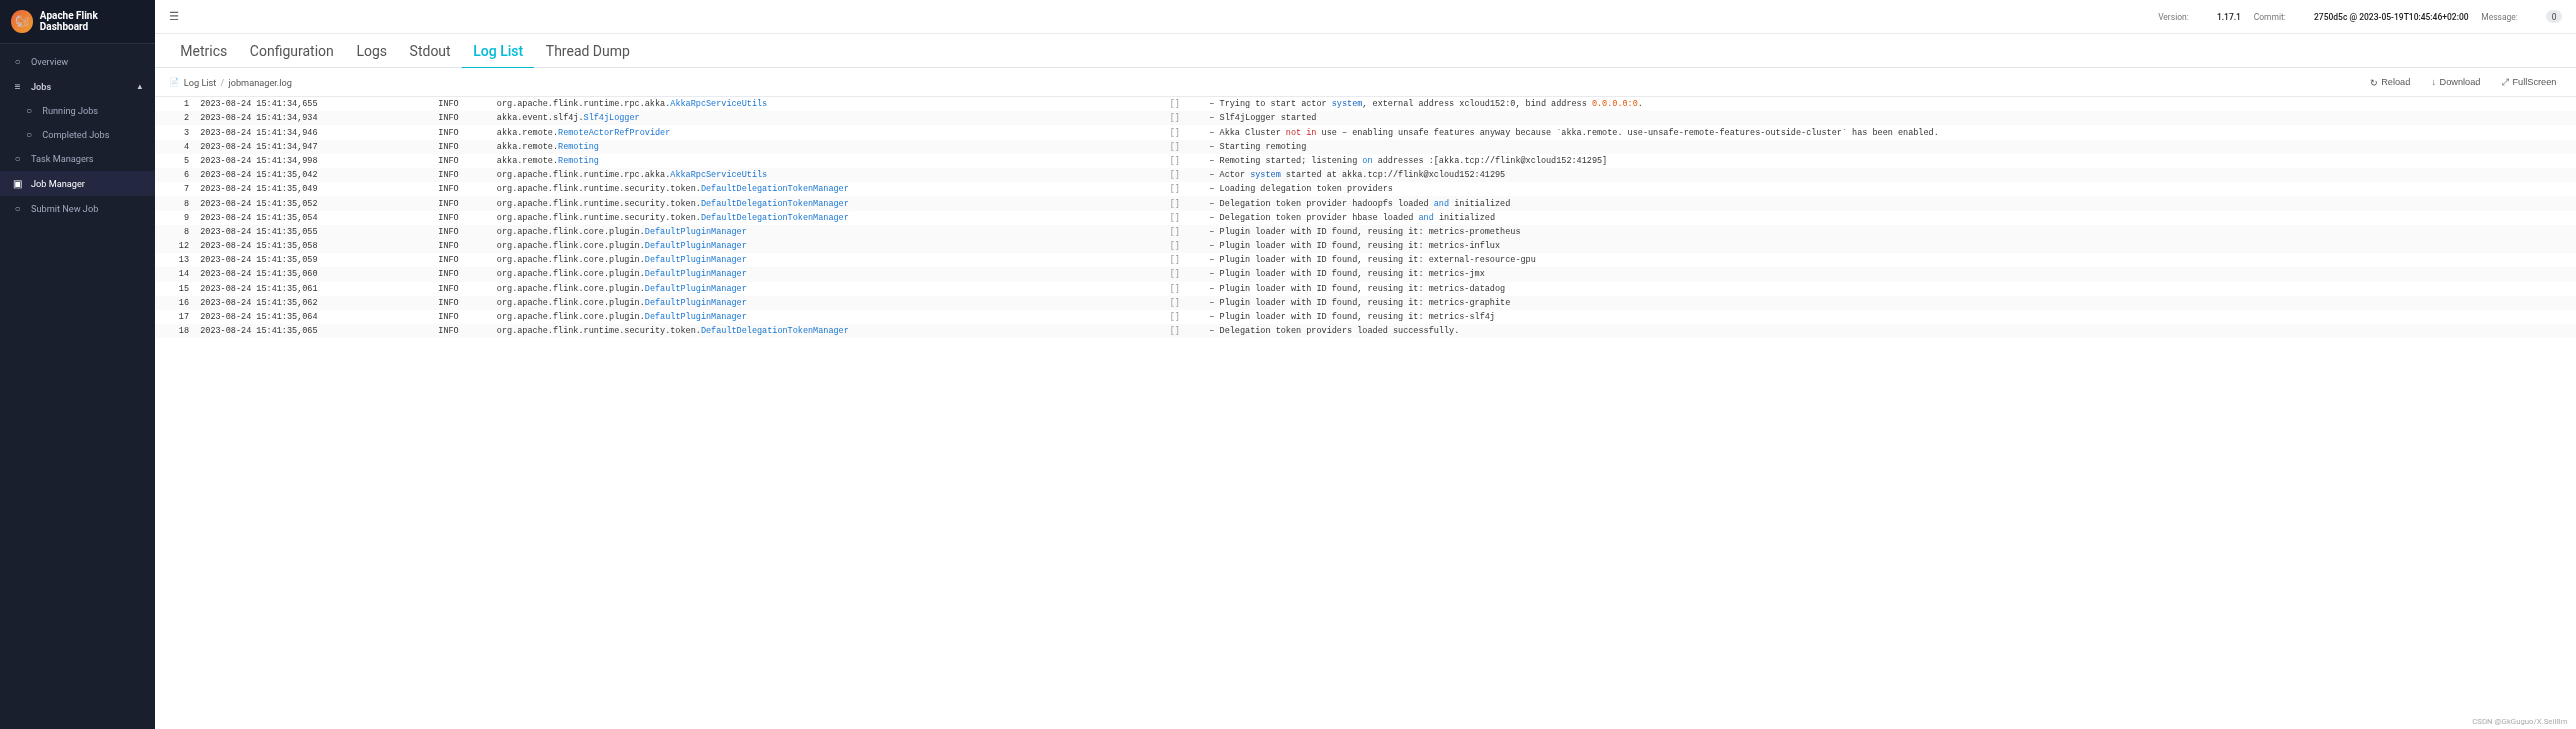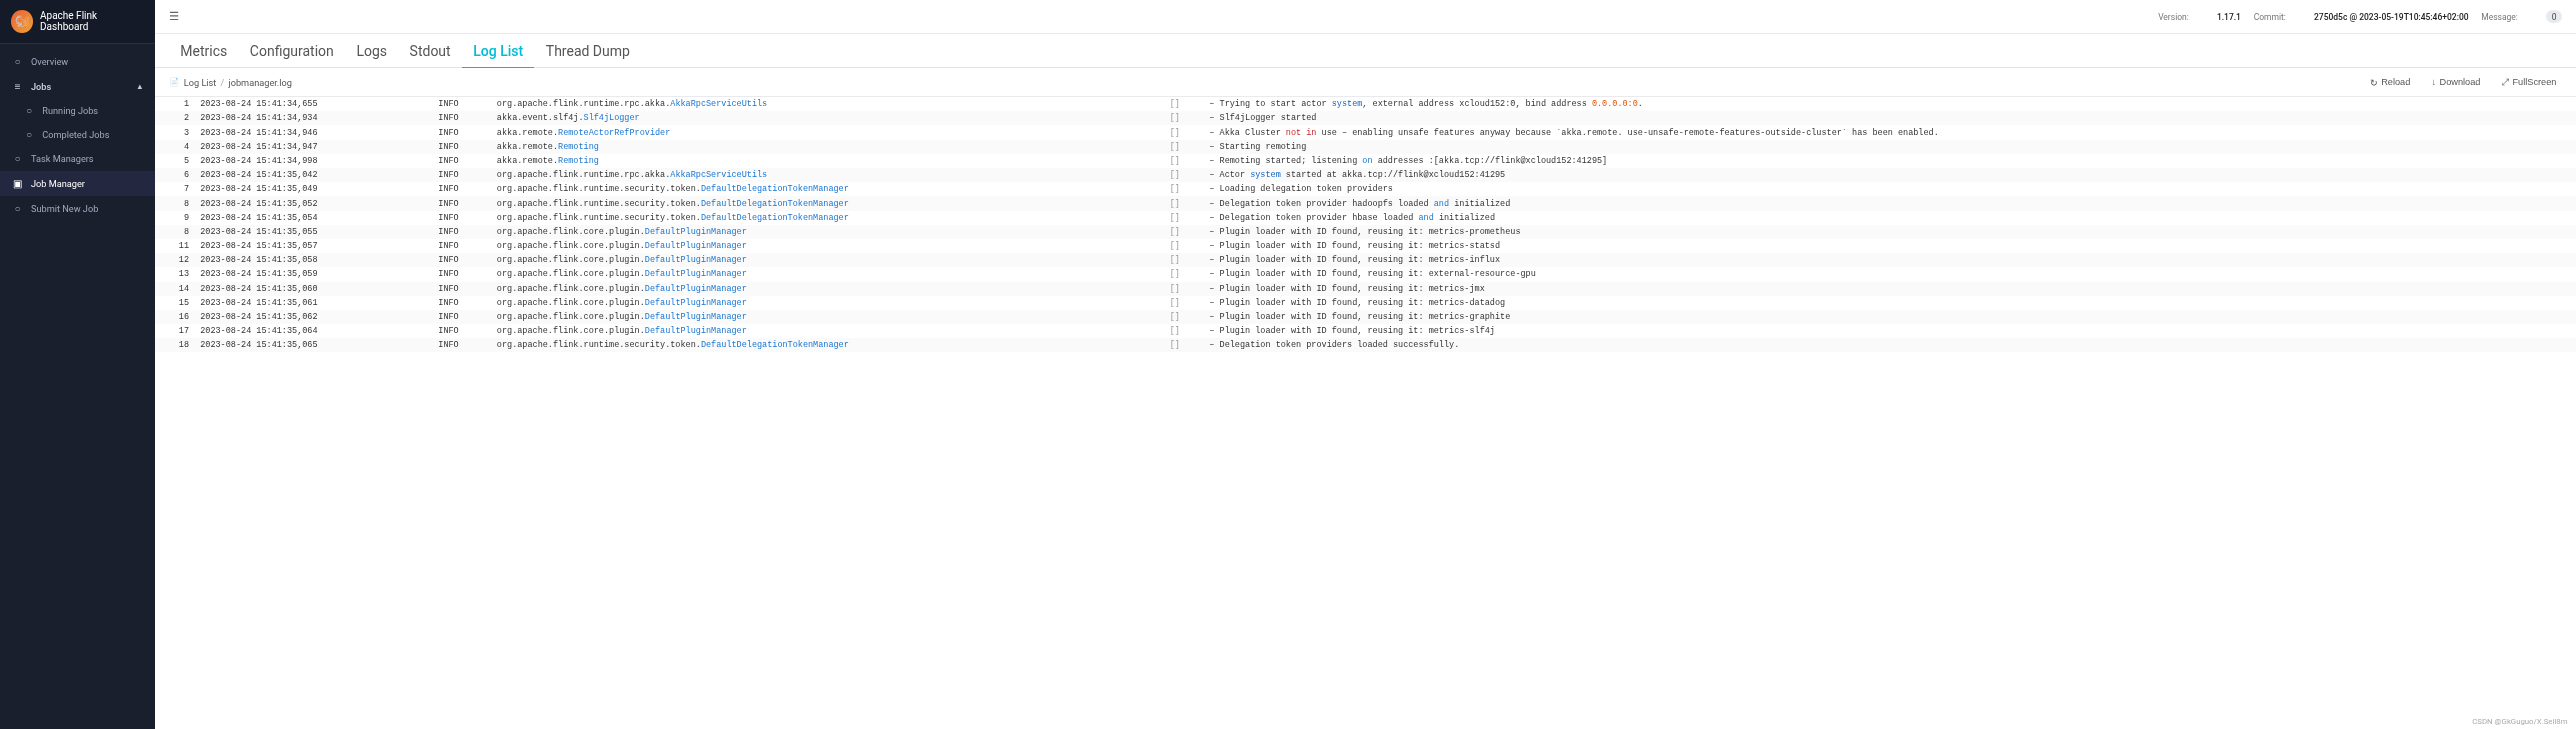--- a/index.html
+++ b/index.html
@@ -28,21 +28,21 @@
       width: 22.6px;
       height: 22.6px;
       border-radius: 50%;
       background: linear-gradient(135deg, #e8623a, #f0a030);
       display: flex; align-items: center; justify-content: center;
       font-size: 11.3px;
     }
     .sidebar-title {
       color: #ffffff;
       font-size: 10px;
-      font-weight: 400;
+      font-weight: 700;
     }
     .sidebar-nav { flex: 1; padding: 5.6px 0; }
     .nav-item {
       display: flex;
       align-items: center;
       gap: 7px;
       padding: 7px 11.3px;
       cursor: pointer;
       color: #a0a8bb;
       font-size: 9.2px;
@@ -354,28 +354,20 @@
     <td class="log-message">– Delegation token provider hbase loaded <span style="color:#1976d2">and</span> initialized</td>
   </tr>
           <tr style="background: rgb(250, 250, 250);">
     <td class="line-num">8</td>
     <td class="log-timestamp">2023-08-24 15:41:35,055</td>
     <td class="log-level">INFO</td>
     <td class="log-class">org.apache.flink.core.plugin.<span style="color:#1976d2">DefaultPluginManager</span></td>
     <td class="log-message" style="color:#999;min-width:21px">[]</td>
     <td class="log-message">– Plugin loader with ID found, reusing it: metrics-prometheus</td>
   </tr>
-          <tr style="background: rgb(255, 255, 255);">
-    <td class="line-num">11</td>
-    <td class="log-timestamp">2023-08-24 15:41:35,057</td>
-    <td class="log-level">INFO</td>
-    <td class="log-class">org.apache.flink.core.plugin.<span style="color:#1976d2">DefaultPluginManager</span></td>
-    <td class="log-message" style="color:#999;min-width:21px">[]</td>
-    <td class="log-message">– Plugin loader with ID found, reusing it: metrics-statsd</td>
-  </tr>
           <tr style="background: rgb(250, 250, 250);">
     <td class="line-num">12</td>
     <td class="log-timestamp">2023-08-24 15:41:35,058</td>
     <td class="log-level">INFO</td>
     <td class="log-class">org.apache.flink.core.plugin.<span style="color:#1976d2">DefaultPluginManager</span></td>
     <td class="log-message" style="color:#999;min-width:21px">[]</td>
     <td class="log-message">– Plugin loader with ID found, reusing it: metrics-influx</td>
   </tr>
           <tr style="background: rgb(255, 255, 255);">
     <td class="line-num">13</td>

